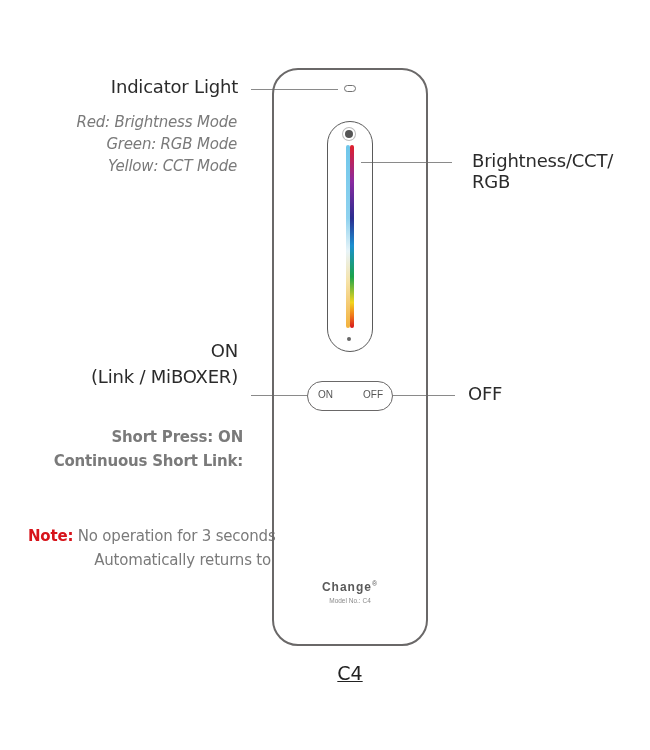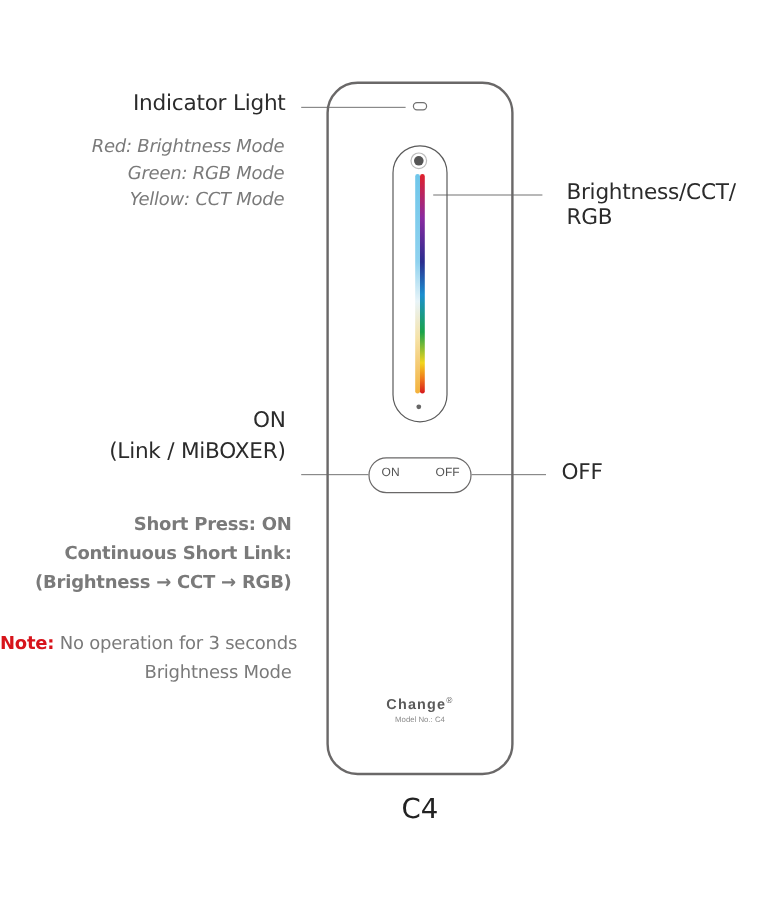--- a/index.html
+++ b/index.html
@@ -107,29 +107,28 @@
   <div>(Link / MiBOXER)</div>
 </div>
 <div class="abs line" style="left:251px; top:395px; width:56px;"></div>
 
 <div class="abs line" style="left:393px; top:395px; width:62px;"></div>
 <div class="abs lbl-dark" style="left:468px; top:383px; width:80px;">OFF</div>
 
 <div class="abs lbl-gray" style="left:0px; top:425px; width:243px; line-height:24px;font-weight:bold;">
   <div>Short Press: ON</div>
   <div>Continuous Short Link:</div>
-  <div>(Brightness → CCT → RGB)</div>
 </div>
 
-<div class="abs lbl-gray" style="left:0px; top:524px; width:243px; line-height:24px;">
+<div class="abs lbl-gray" style="left:0px; top:524px; width:243px; line-height:24px;padding-left:28px;">
   <div style="white-space:nowrap;">
     <span class="note-red">Note:</span>
     <span>No operation for 3 seconds</span>
   </div>
-  <div>Brightness Mode</div>
+  <div>Automatically returns to</div>
 </div>
 
 <div class="abs remote"></div>
 <div class="abs indicator"></div>
 
 <div class="abs slider-frame"></div>
 <div class="abs sun"></div>
 <div class="abs strip-cct"></div>
 <div class="abs strip-rgb"></div>
 <div class="abs small-dot"></div>
@@ -137,13 +136,13 @@
 <div class="abs pill">
   <span style="left:10px;">ON</span>
   <span style="left:55px;">OFF</span>
 </div>
 
 <div class="abs brand">
   <span>Change</span><sup>®</sup>
 </div>
 <div class="abs model">Model No.: C4</div>
 
-<div class="abs" style="left:300px; top:662px; width:100px; text-align:center; font-size:23px; color:#222;">C4</div>
+<div class="abs" style="left:300px; top:662px; width:100px; text-align:center; font-size:19px; color:#222;text-decoration:underline;">C4</div>
 
 </body></html>

